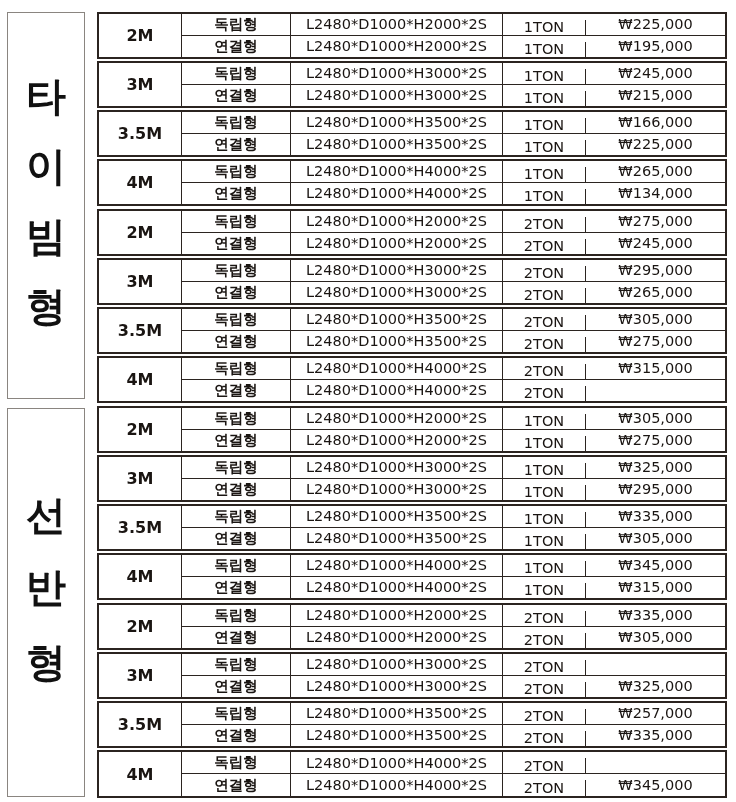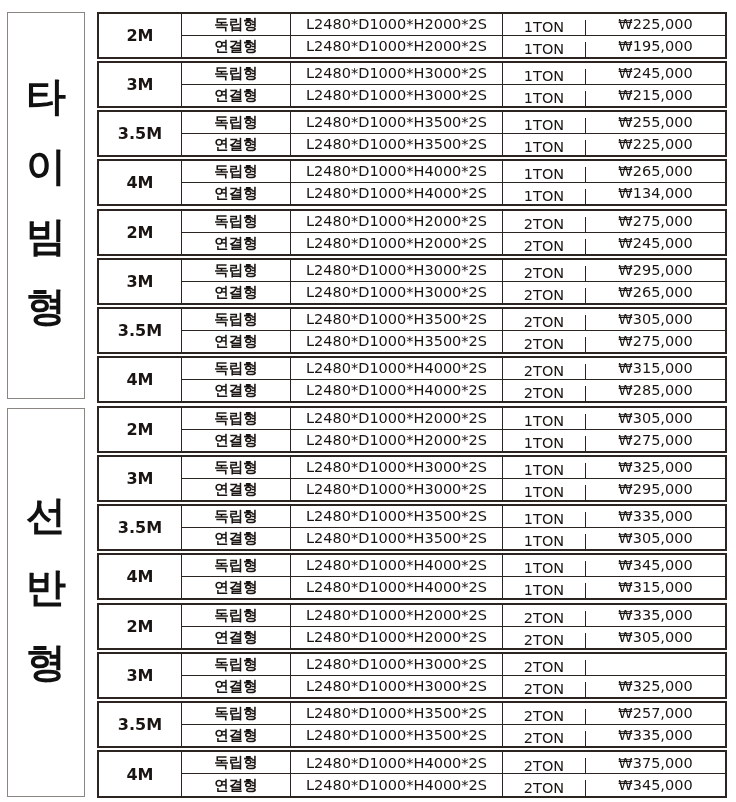--- a/index.html
+++ b/index.html
@@ -64,21 +64,21 @@
         <div class="cell c-ton">1TON</div>
         <div class="cell c-price">₩215,000</div>
       </div>
     </div>
     <div class="group" style="top: 110px; height: 47px;">
       <div class="size-cell">3.5M</div>
       <div class="row r0">
         <div class="cell c-type">독립형</div>
         <div class="cell c-spec">L2480*D1000*H3500*2S</div>
         <div class="cell c-ton">1TON</div>
-        <div class="cell c-price">₩255,000</div>
+        <div class="cell c-price">₩166,000</div>
       </div>
       <div class="row r1">
         <div class="cell c-type">연결형</div>
         <div class="cell c-spec">L2480*D1000*H3500*2S</div>
         <div class="cell c-ton">1TON</div>
         <div class="cell c-price">₩225,000</div>
       </div>
     </div>
     <div class="group" style="top: 159px; height: 47px;">
       <div class="size-cell">4M</div>
@@ -145,21 +145,20 @@
       <div class="row r0">
         <div class="cell c-type">독립형</div>
         <div class="cell c-spec">L2480*D1000*H4000*2S</div>
         <div class="cell c-ton">2TON</div>
         <div class="cell c-price">₩315,000</div>
       </div>
       <div class="row r1">
         <div class="cell c-type">연결형</div>
         <div class="cell c-spec">L2480*D1000*H4000*2S</div>
         <div class="cell c-ton">2TON</div>
-        <div class="cell c-price">₩285,000</div>
       </div>
     </div>
     <div class="group" style="top: 406px; height: 47px;">
       <div class="size-cell">2M</div>
       <div class="row r0">
         <div class="cell c-type">독립형</div>
         <div class="cell c-spec">L2480*D1000*H2000*2S</div>
         <div class="cell c-ton">1TON</div>
         <div class="cell c-price">₩305,000</div>
       </div>
@@ -258,21 +257,20 @@
         <div class="cell c-ton">2TON</div>
         <div class="cell c-price">₩335,000</div>
       </div>
     </div>
     <div class="group" style="top: 750px; height: 48px;">
       <div class="size-cell">4M</div>
       <div class="row r0">
         <div class="cell c-type">독립형</div>
         <div class="cell c-spec">L2480*D1000*H4000*2S</div>
         <div class="cell c-ton">2TON</div>
-        <div class="cell c-price">₩375,000</div>
       </div>
       <div class="row r1">
         <div class="cell c-type">연결형</div>
         <div class="cell c-spec">L2480*D1000*H4000*2S</div>
         <div class="cell c-ton">2TON</div>
         <div class="cell c-price">₩345,000</div>
       </div>
     </div>
   </div>
 

